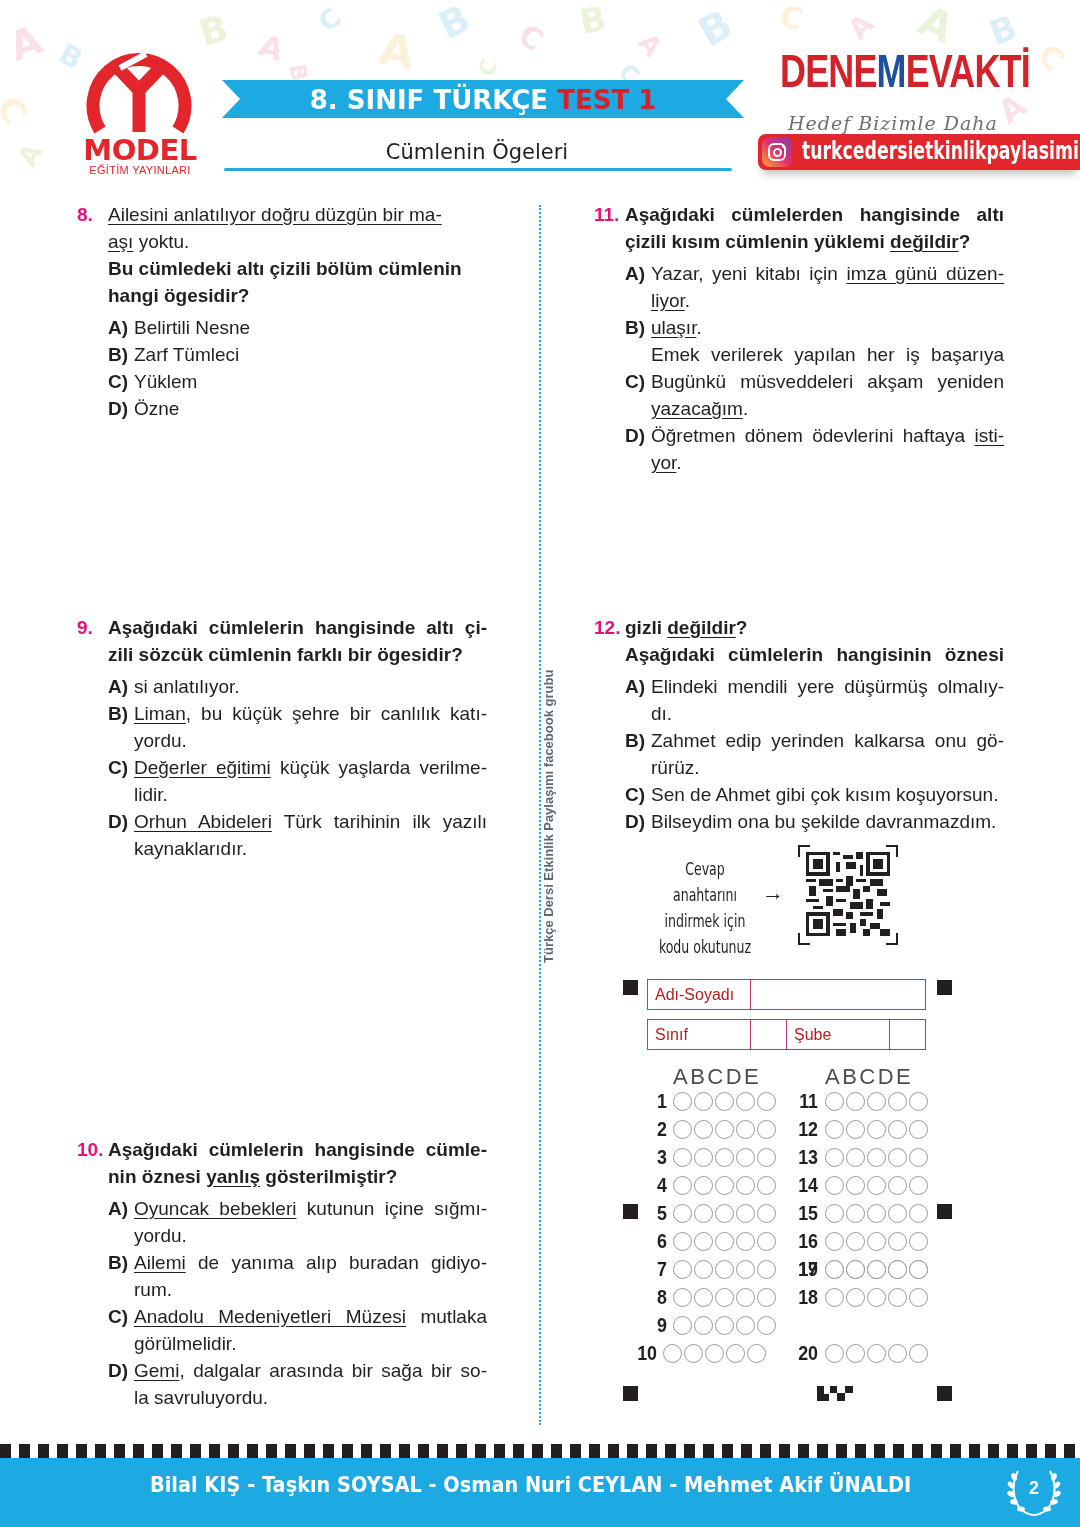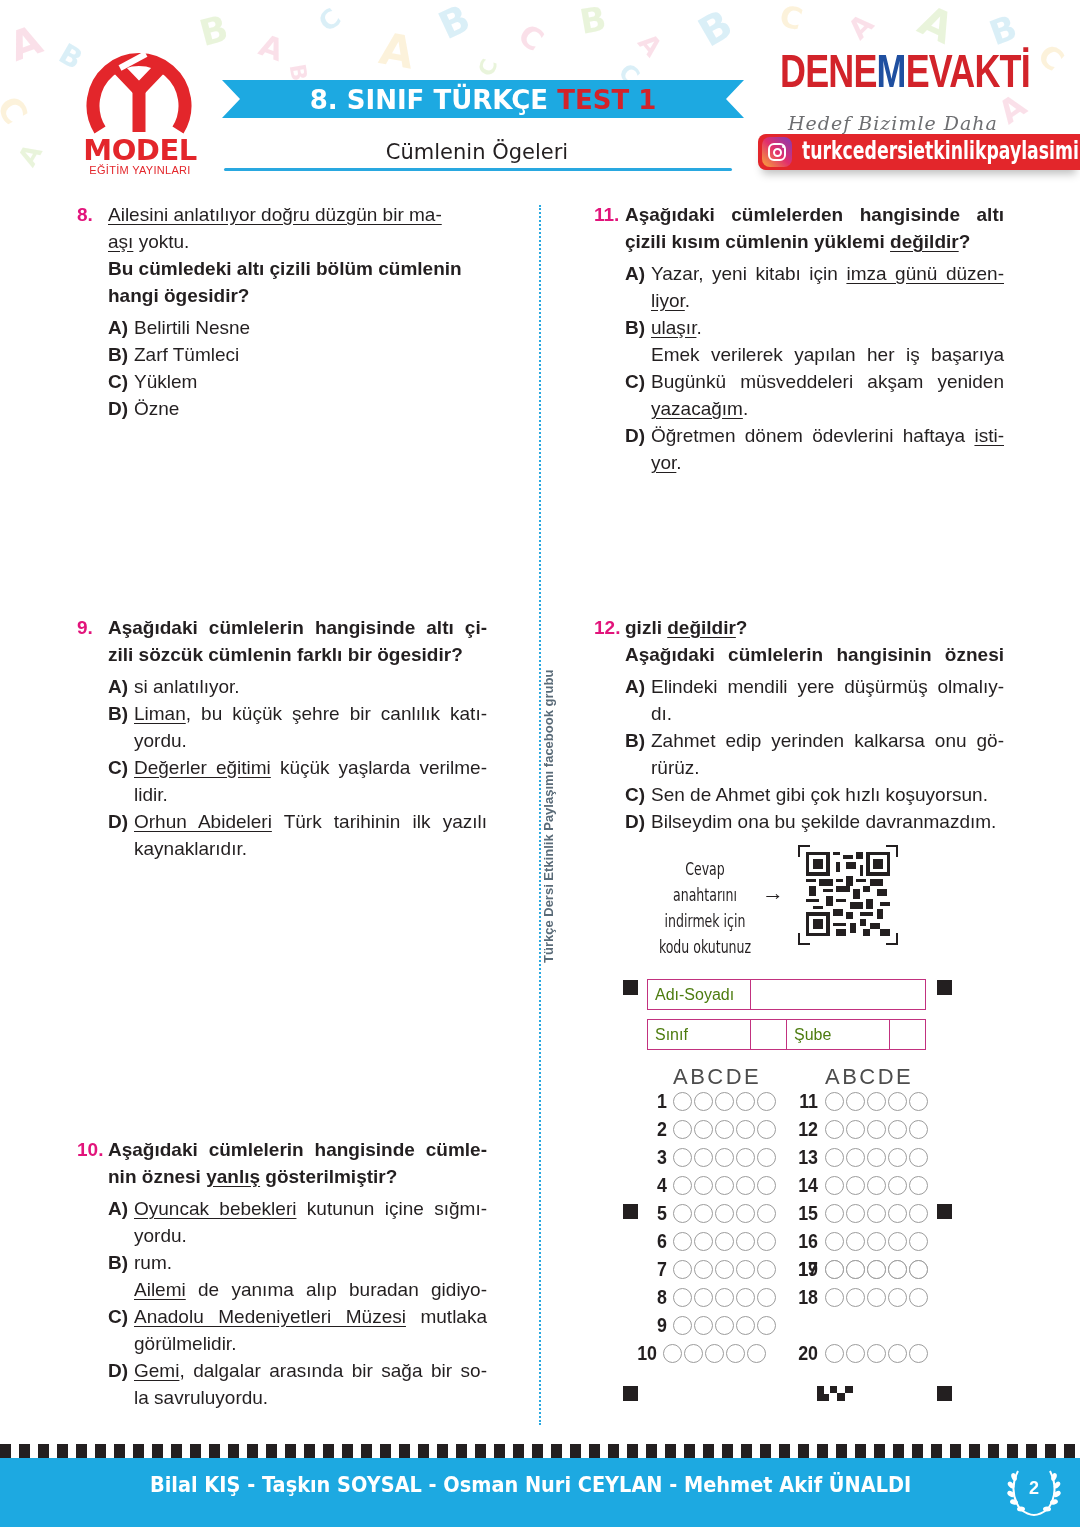--- a/index.html
+++ b/index.html
@@ -55,21 +55,21 @@
   
   .qr-text { position: absolute; left: 640px; top: 856px; width: 130px; text-align: center; font-family: "DejaVu Sans Condensed", "DejaVu Sans", sans-serif; font-size: 17px; line-height: 26px; color: #231f20; transform: scaleX(0.82); transform-origin: center top; }
   .qr-arrow { position: absolute; left: 762px; top: 880px; font-size: 22px; color: #231f20; }
   .qr-box { position: absolute; left: 798px; top: 845px; width: 100px; height: 100px; }
   .qr-corner { position: absolute; width: 12px; height: 12px; border-color: #231f20; border-style: solid; }
   .qr-code { position: absolute; left: 8px; top: 6px; width: 84px; height: 86px; }
 
   
   .sheet-mark { position: absolute; width: 15px; height: 15px; background: #231f20; }
   .field { position: absolute; border: 1.5px solid #c2317f; height: 31px; }
-  .field .lbl { position: absolute; left: 7px; top: 6px; font-size: 16px; color: #4d7c0f; }
+  .field .lbl { position: absolute; left: 7px; top: 6px; font-size: 16px; color: #b91c1c; }
   .field .sep { position: absolute; top: 0; width: 0; height: 100%; border-left: 1.5px solid #c2317f; }
 
   .bubble-head { position: absolute; font-size: 22px; color: #4d4d4d; letter-spacing: 2.5px; }
   .brow { position: absolute; height: 24px; }
   .brow .n { position: absolute; right: 0; top: 0; width: 30px; text-align: right; font-weight: bold; font-size: 21px; color: #231f20; transform: scaleX(0.85); transform-origin: right top; }
   .brow .bubbles { position: absolute; top: 3px; display: flex; gap: 2px; }
   .bubble { width: 19px; height: 19px; border: 1.5px solid #9c9c9c; border-radius: 50%; background: #fff; }
 
   
   .foot-dots { position: absolute; left: 0; top: 1444px; width: 1080px; height: 14px; background: repeating-linear-gradient(90deg, #231f20 0 11px, transparent 11px 19px); }
@@ -201,22 +201,22 @@
       <div><span>nin öznesi </span><span class="u">yanlış</span><span> gösterilmiştir?</span></div>
     </div>
     <div class="gap"></div>
     <div class="opt">
         <span class="letter">A)</span>
         <div style="text-align:justify;text-align-last:justify"><span class="u">Oyuncak bebekleri</span><span> kutunun içine sığmı-</span></div>
         <div>yordu.</div>
       </div>
     <div class="opt">
         <span class="letter">B)</span>
+        <div style="text-align:justify;text-align-last:justify"><span class="u">Ailemi</span><span> de yanıma alıp buradan gidiyo-</span></div>
         <div>rum.</div>
-        <div style="text-align:justify;text-align-last:justify"><span class="u">Ailemi</span><span> de yanıma alıp buradan gidiyo-</span></div>
       </div>
     <div class="opt">
         <span class="letter">C)</span>
         <div style="text-align:justify;text-align-last:justify"><span class="u">Anadolu Medeniyetleri Müzesi</span><span> mutlaka</span></div>
         <div>görülmelidir.</div>
       </div>
     <div class="opt">
         <span class="letter">D)</span>
         <div style="text-align:justify;text-align-last:justify"><span class="u">Gemi</span><span>, dalgalar arasında bir sağa bir so-</span></div>
         <div>la savruluyordu.</div>
@@ -268,21 +268,21 @@
         <div style="text-align:justify;text-align-last:justify">Elindeki mendili yere düşürmüş olmalıy-</div>
         <div>dı.</div>
       </div>
     <div class="opt">
         <span class="letter">B)</span>
         <div style="text-align:justify;text-align-last:justify">Zahmet edip yerinden kalkarsa onu gö-</div>
         <div>rürüz.</div>
       </div>
     <div class="opt">
         <span class="letter">C)</span>
-        <div>Sen de Ahmet gibi çok hızlı koşuyorsun.</div>
+        <div>Sen de Ahmet gibi çok kısım koşuyorsun.</div>
       </div>
     <div class="opt">
         <span class="letter">D)</span>
         <div>Bilseydim ona bu şekilde davranmazdım.</div>
       </div>
   </div>
 </div>
 
 <div class="qr-text">
   <div>Cevap anahtarını</div>

